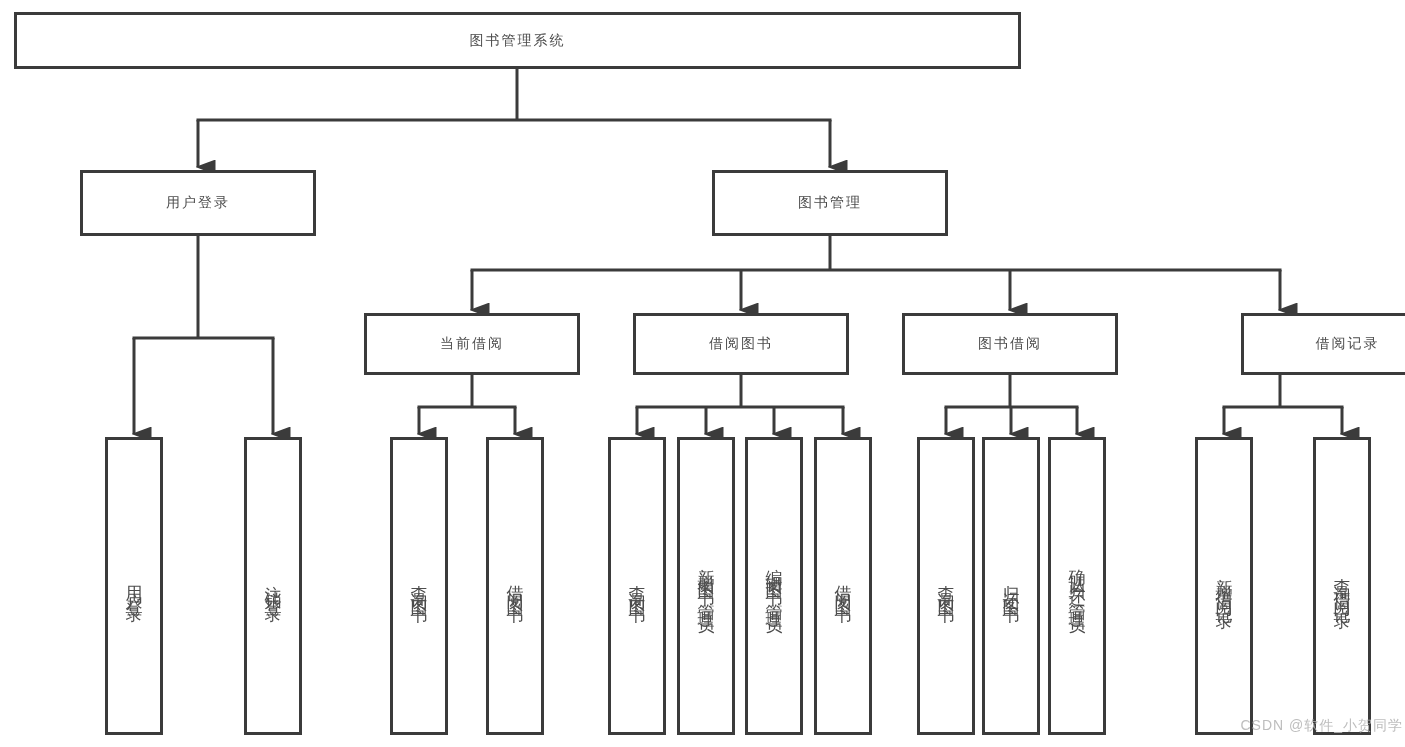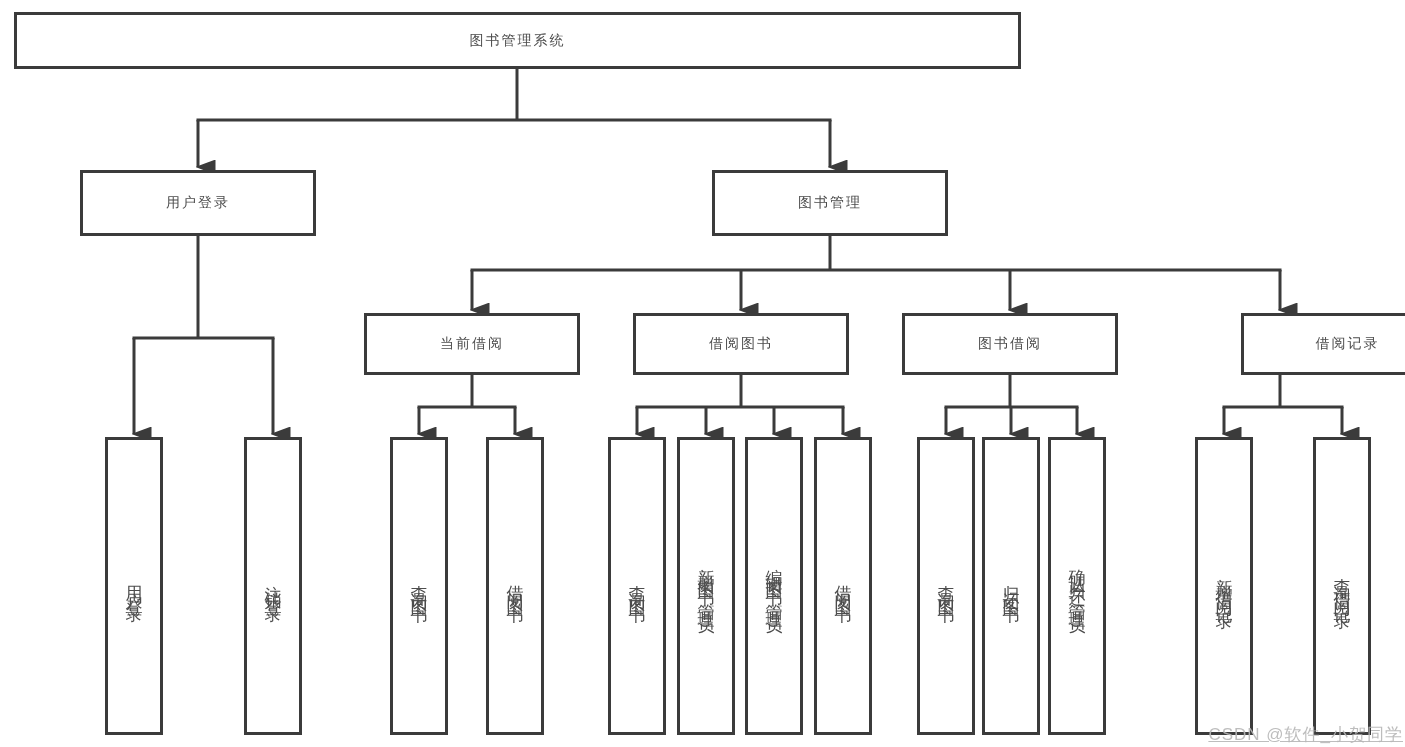--- a/index.html
+++ b/index.html
@@ -19,26 +19,25 @@
   }
   .node.h{font-size:14px;letter-spacing:2px;}
   .node.v span{
     writing-mode:vertical-rl;
     text-orientation:mixed;
     font-size:17px;
     letter-spacing:7px;
     line-height:1;
   }
   .watermark{
-    position:absolute;right:2px;bottom:1px;
-    font-size:17px;letter-spacing:1px;
+    position:absolute;right:2px;bottom:12px;
+    font-size:14px;letter-spacing:1px;
     color:rgba(183,183,183,0.92);
     z-index:5;
     white-space:nowrap;
-    text-decoration:underline;
   }
 </style>
 </head>
 <body>
 
 <div id="stage">
 
   <svg id="connectors" viewBox="0 0 1405 747" xmlns="http://www.w3.org/2000/svg">
     <defs>
       <marker id="arrow" viewBox="0 0 12 16" refX="6" refY="14" markerWidth="15" markerHeight="20" markerUnits="userSpaceOnUse" orient="auto">

